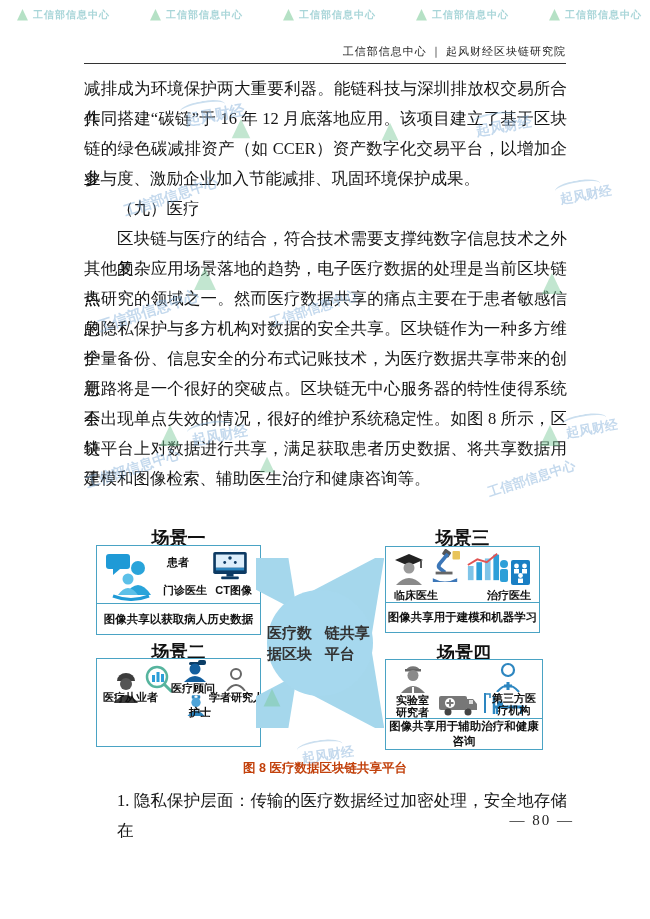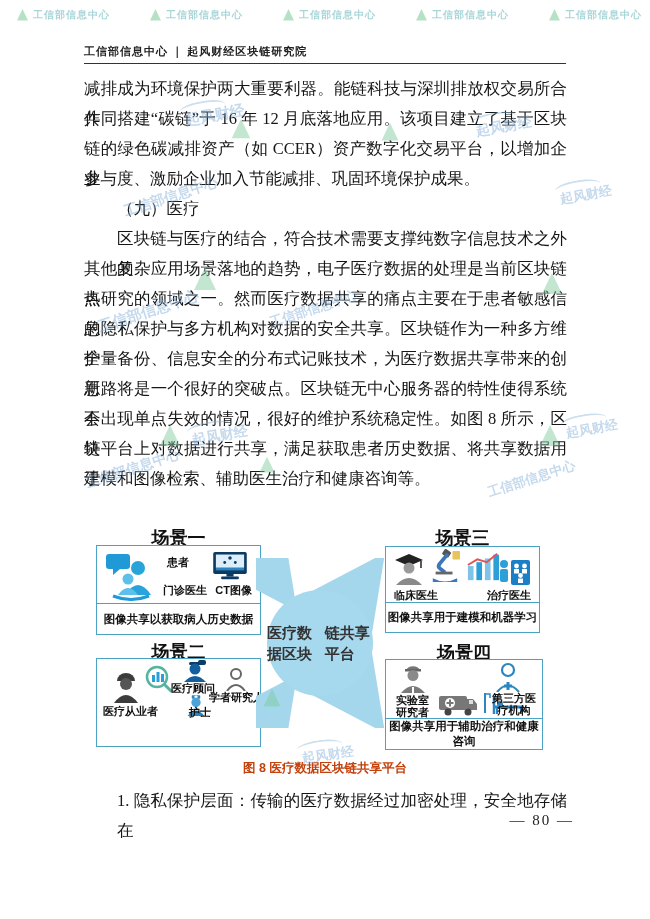--- a/index.html
+++ b/index.html
@@ -1,21 +1,21 @@
 <!DOCTYPE html>
 <html><head>
 <meta charset="utf-8">
 <style>
   html,body{margin:0;padding:0;background:#fff;}
   .page{position:relative;width:650px;height:919px;background:#fff;outline:1px solid #c8c8c8;
         font-family:"Liberation Serif","DejaVu Serif",serif;color:#1a1a1a;overflow:hidden;}
 
   
-  .hdr{position:absolute;top:44px;left:84px;width:482px;text-align:left;
-       font-size:11px;font-weight:bold;letter-spacing:1px;color:#222;}
+  .hdr{position:absolute;top:44px;left:84px;width:482px;text-align:right;
+       font-size:11px;font-weight:normal;letter-spacing:1px;color:#222;}
   .hdr-line{position:absolute;top:63px;left:84px;width:482px;border-top:1.2px solid #333;}
 
   
   .lines{position:absolute;left:84px;width:483px;}
   #lines1{top:74px;}
   .line{height:30px;line-height:30px;font-size:16.5px;white-space:nowrap;color:#161616;}
   .line.j{text-align:justify;text-align-last:justify;white-space:normal;}
   .line.ind{padding-left:33px;}
   .line.j.ind{padding-left:33px;}
   #after-line{position:absolute;top:786px;left:84px;width:483px;height:30px;line-height:30px;
@@ -230,21 +230,21 @@
         <rect x="9" y="2.6" width="4" height="1.6" fill="#fff"></rect>
       <circle cx="11" cy="10" r="5.5" fill="#4da3d8"></circle>
       <path d="M1 26 q10 -13 20 0 z" fill="#2d86c0"></path>
     </svg>
     <span class="lbl" style="left:92px;top:47px;">护士</span>
     <svg class="icon" style="left:128px;top:8px;" width="22" height="24" viewBox="0 0 22 24">
       <circle cx="11" cy="7" r="5" fill="none" stroke="#666" stroke-width="2"></circle>
       <path d="M2 24 q9 -12 18 0" fill="none" stroke="#666" stroke-width="2"></path>
     </svg>
     <span class="lbl" style="left:112px;top:32px;">学者研究人员</span>
-    <span class="lbl" style="left:6px;top:46px;">医疗从业者</span>
+    <span class="lbl" style="left:6px;top:32px;">医疗从业者</span>
   </div>
 
   <div class="sc-box" style="left:385px;top:659px;width:158px;height:91px;">
     <svg class="icon" style="left:14px;top:3px;" width="26" height="30" viewBox="0 0 26 30">
       <path d="M6 7 a7.5 6 0 0 1 14 0 z" fill="#777"></path>
       <rect x="5" y="6" width="16" height="2.5" fill="#666"></rect>
       <circle cx="13" cy="12.5" r="5.5" fill="#8a8a8a"></circle>
       <path d="M1 30 q12 -14 24 0 z" fill="#7a7a7a"></path>
       <rect x="12" y="24" width="2" height="6" fill="#fff"></rect>
     </svg>

